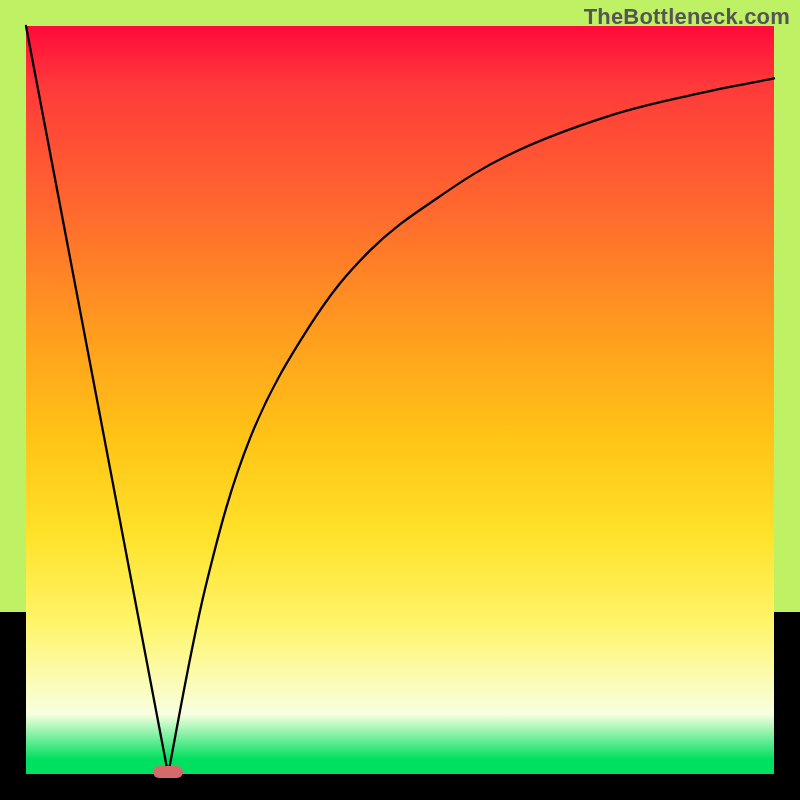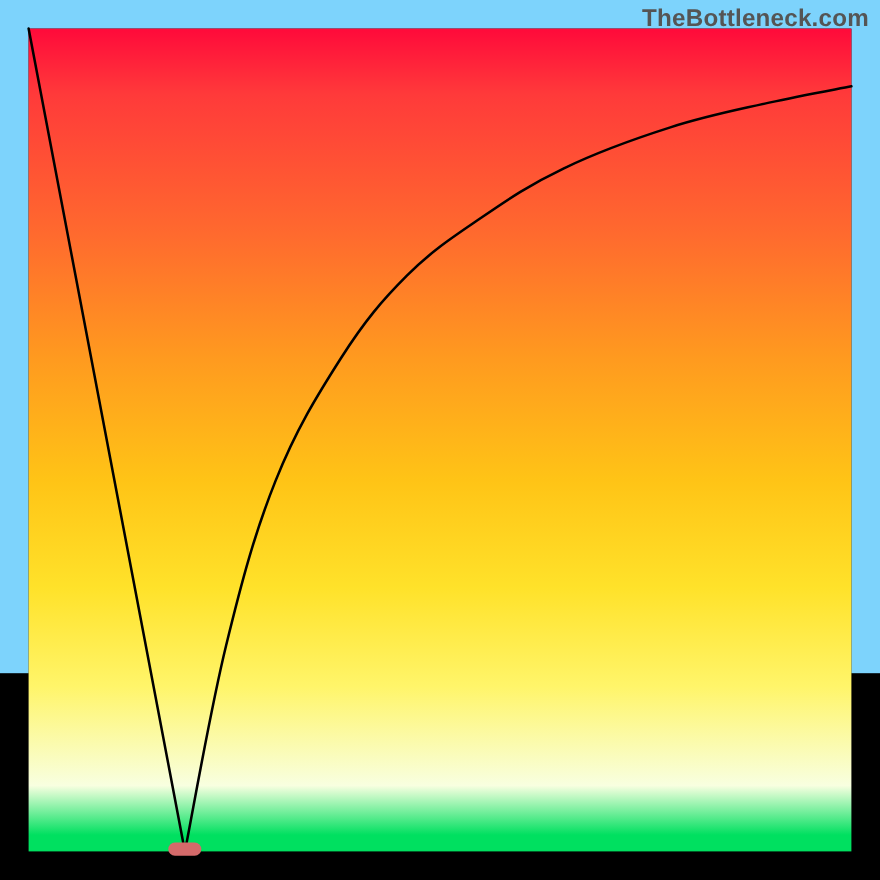--- a/index.html
+++ b/index.html
@@ -8,21 +8,21 @@
     width: 800px;
     height: 800px;
     overflow: hidden;
     background: #000;
     font-family: Arial, Helvetica, sans-serif;
   }
   .frame {
     position: relative;
     width: 800px;
     height: 612px;
-    background: #7dd3fc;
+    background: #bef264;
   }
   .watermark {
     position: absolute;
     top: 4px;
     right: 10px;
     font-size: 22px;
     font-weight: 600;
     color: #555;
     letter-spacing: 0.2px;
     z-index: 10;

